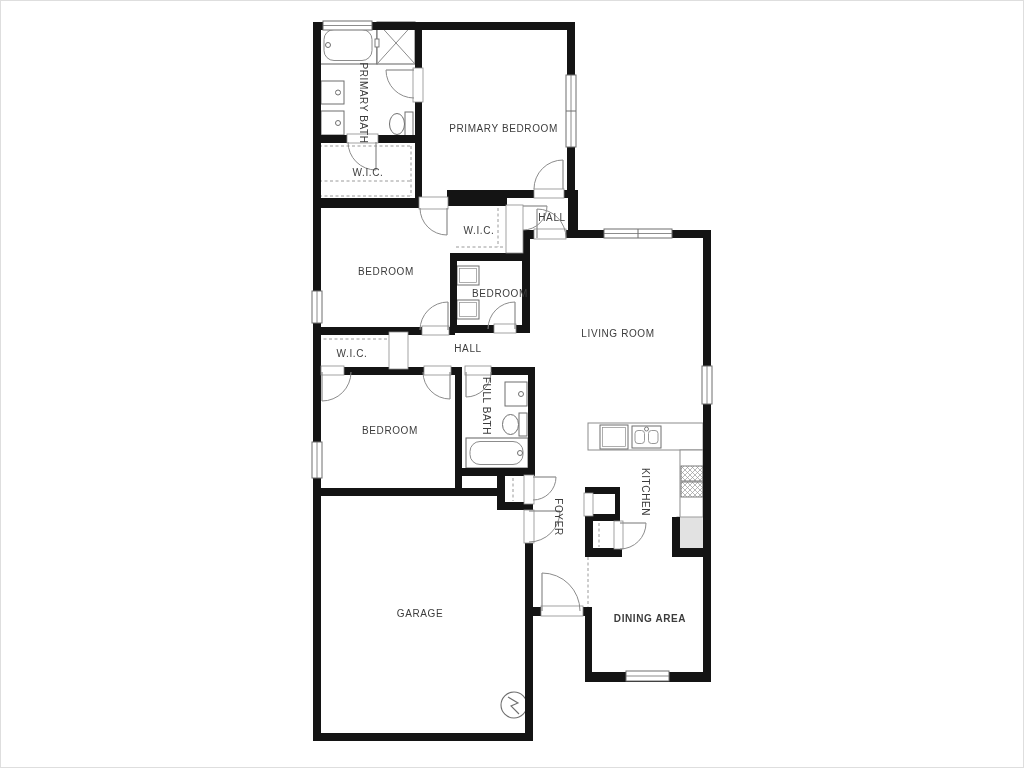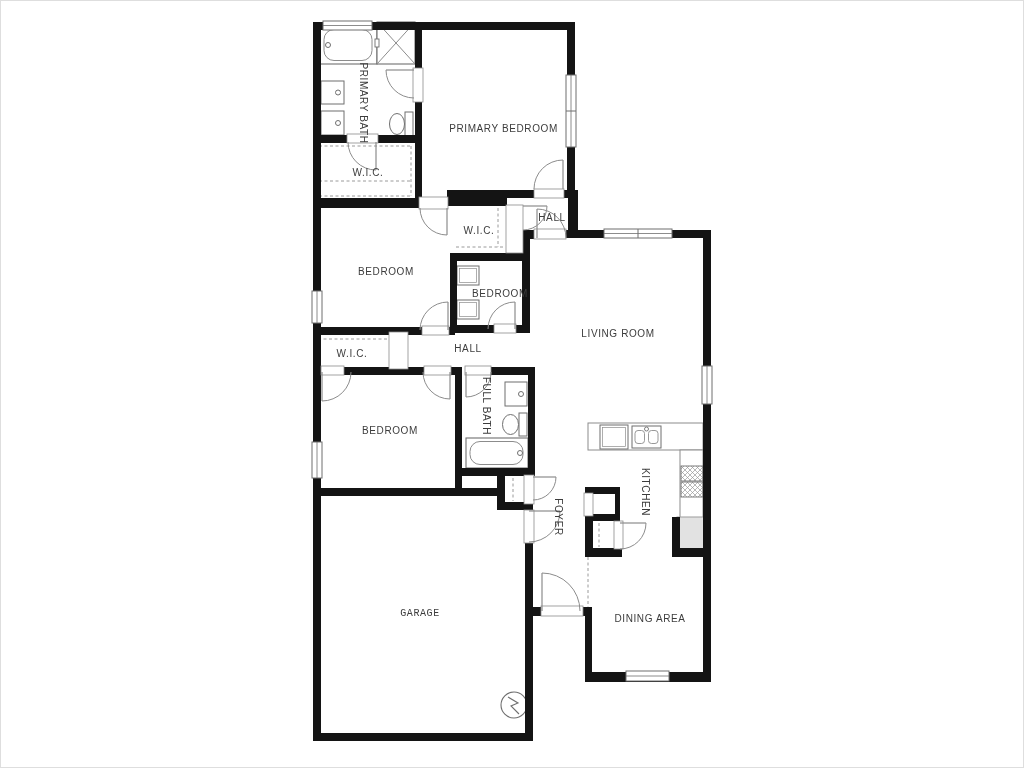--- a/index.html
+++ b/index.html
@@ -284,16 +284,16 @@
       <div class="room-label" style="left: 479px; top: 230px;">W.I.C.</div>
       <div class="room-label" style="left: 386px; top: 271px;">BEDROOM</div>
       <div class="room-label" style="left: 500px; top: 293px;">BEDROOM</div>
       <div class="room-label" style="left: 468px; top: 348px;">HALL</div>
       <div class="room-label" style="left: 352px; top: 353px;">W.I.C.</div>
       <div class="room-label" style="left: 390px; top: 430px;">BEDROOM</div>
       <div class="room-label vert" style="left: 486px; top: 406px;">FULL BATH</div>
       <div class="room-label" style="left: 618px; top: 333px;">LIVING ROOM</div>
       <div class="room-label vert" style="left: 645px; top: 492px;">KITCHEN</div>
       <div class="room-label vert" style="left: 558px; top: 517px;">FOYER</div>
-      <div class="room-label" style="left: 420px; top: 613px; font-family: Liberation Mono, monospace;">GARAGE</div>
-      <div class="room-label" style="left: 650px; top: 618px;">DINING AREA</div>
+      <div class="room-label" style="left: 420px; top: 613px;">GARAGE</div>
+      <div class="room-label" style="left: 650px; top: 618px; font-weight: bold;">DINING AREA</div>
     </div>
 </div>
 
 </body></html>

